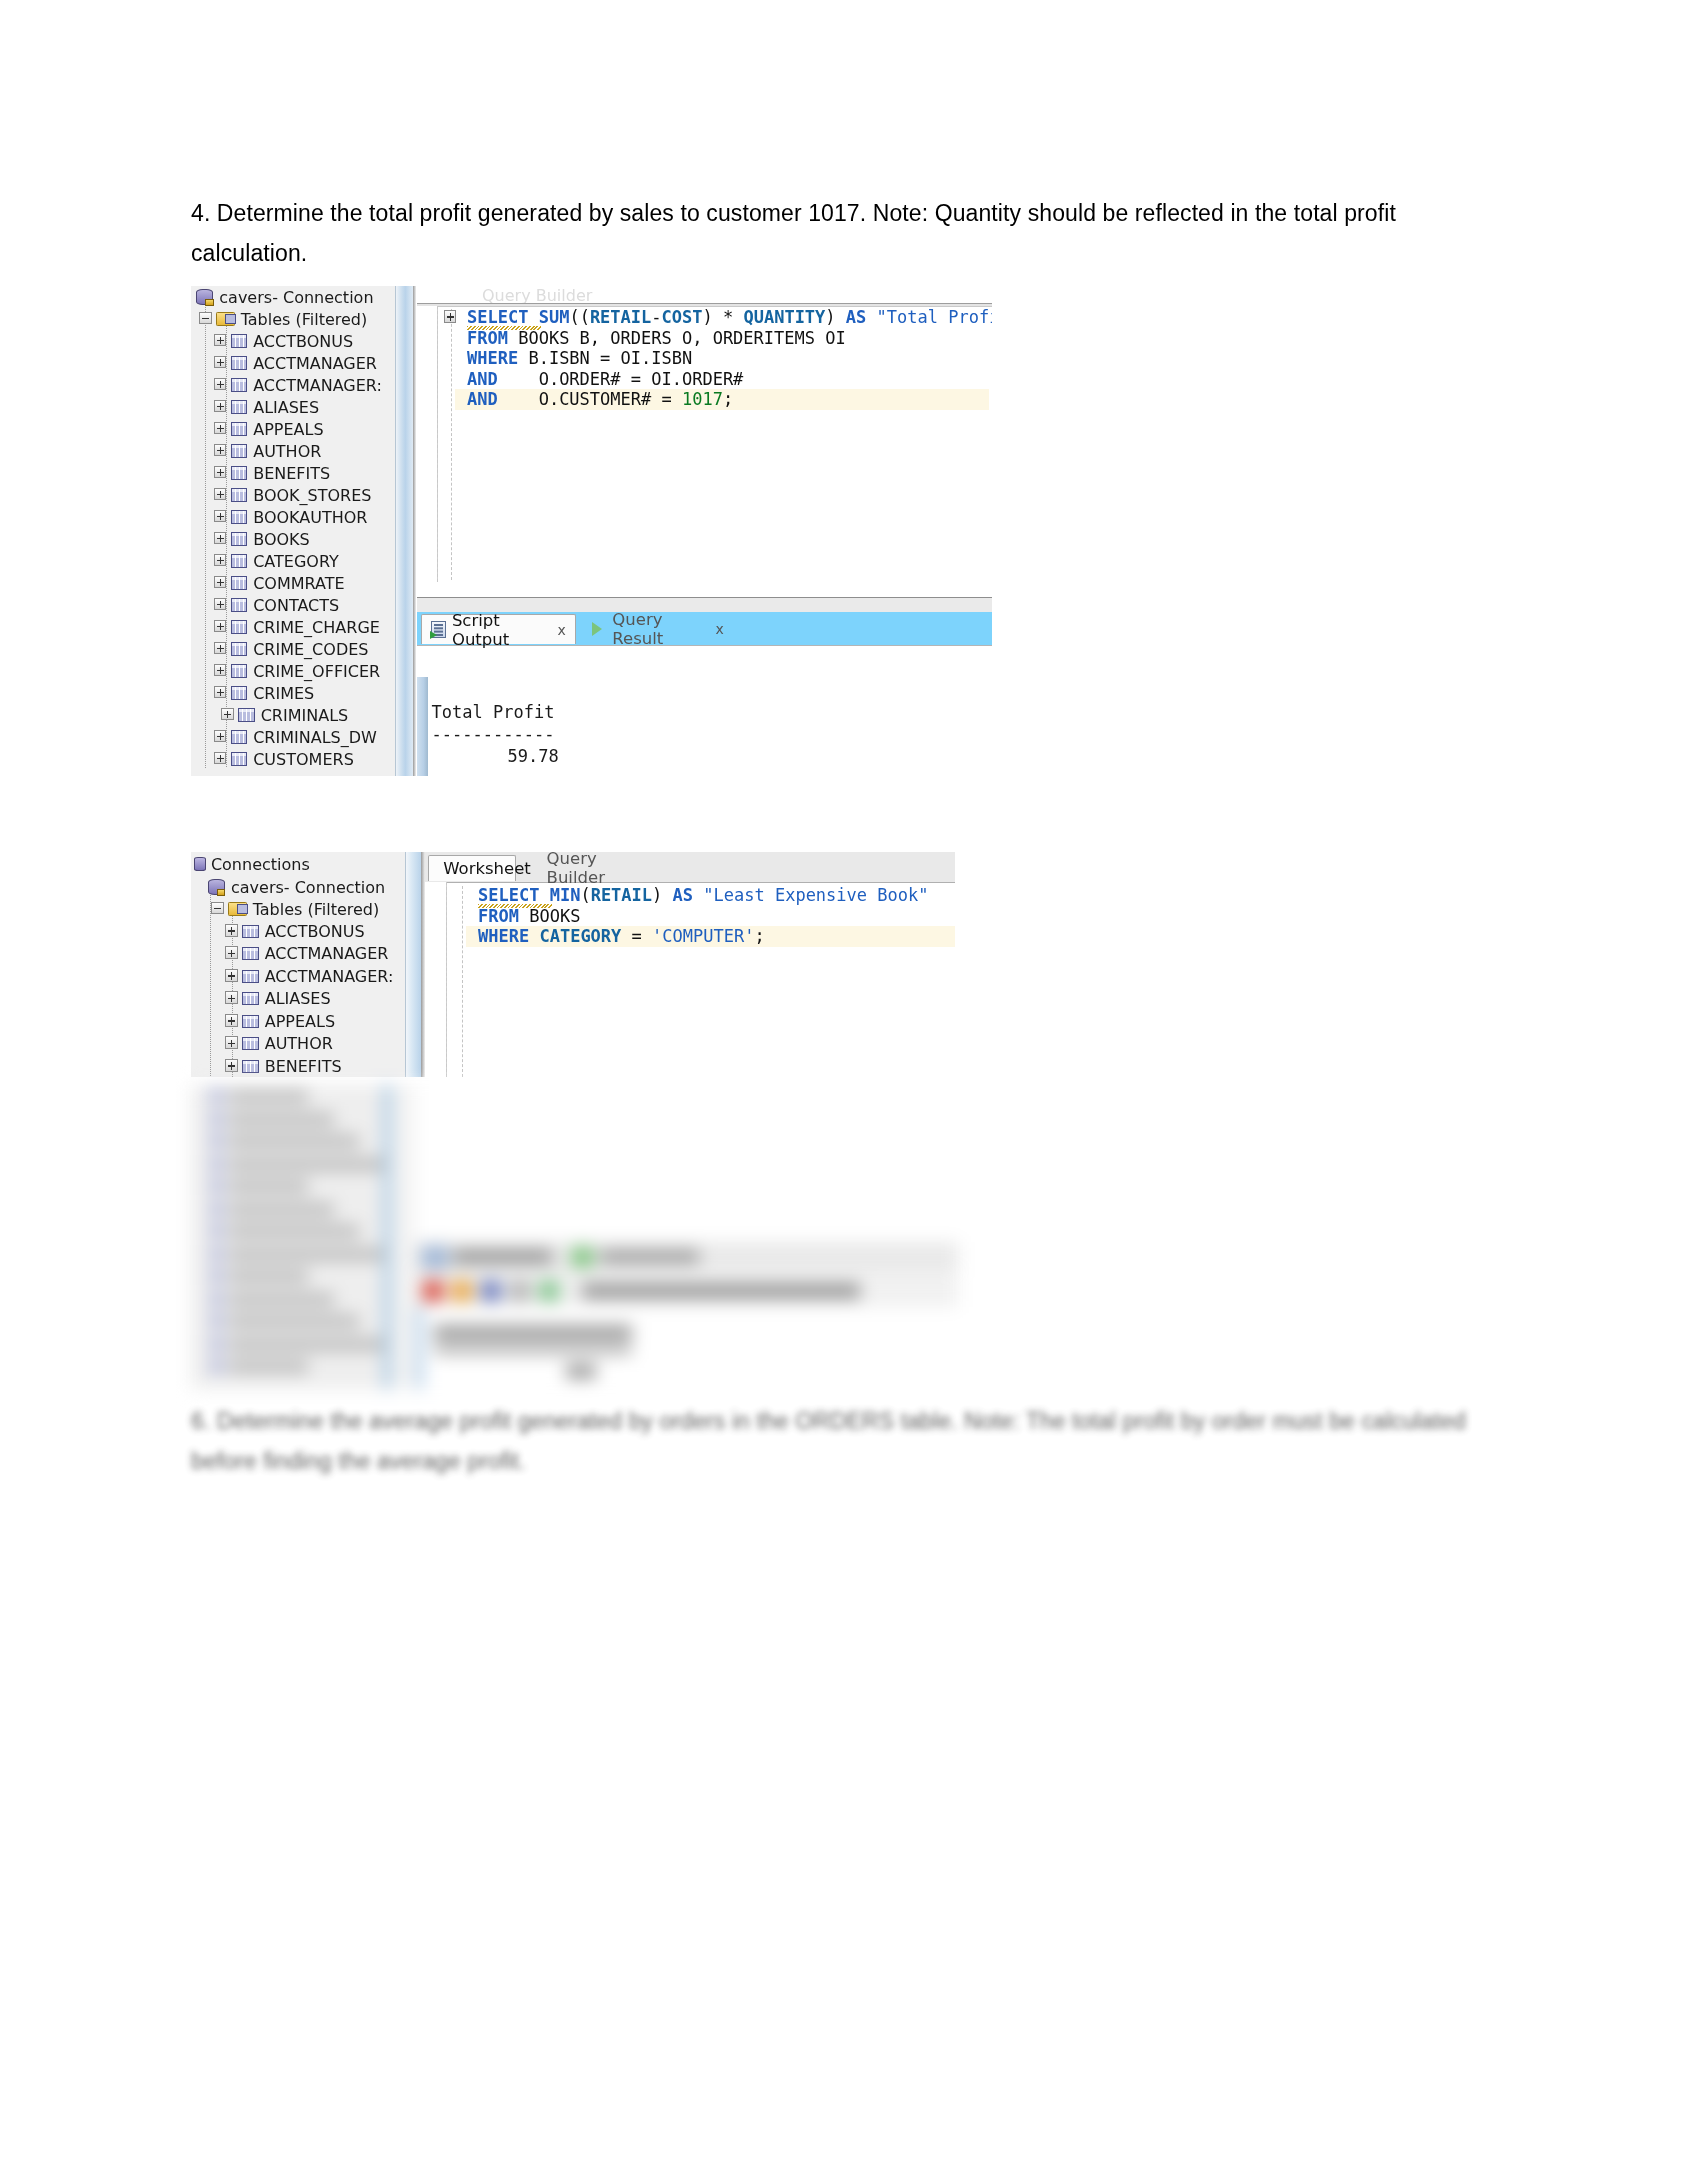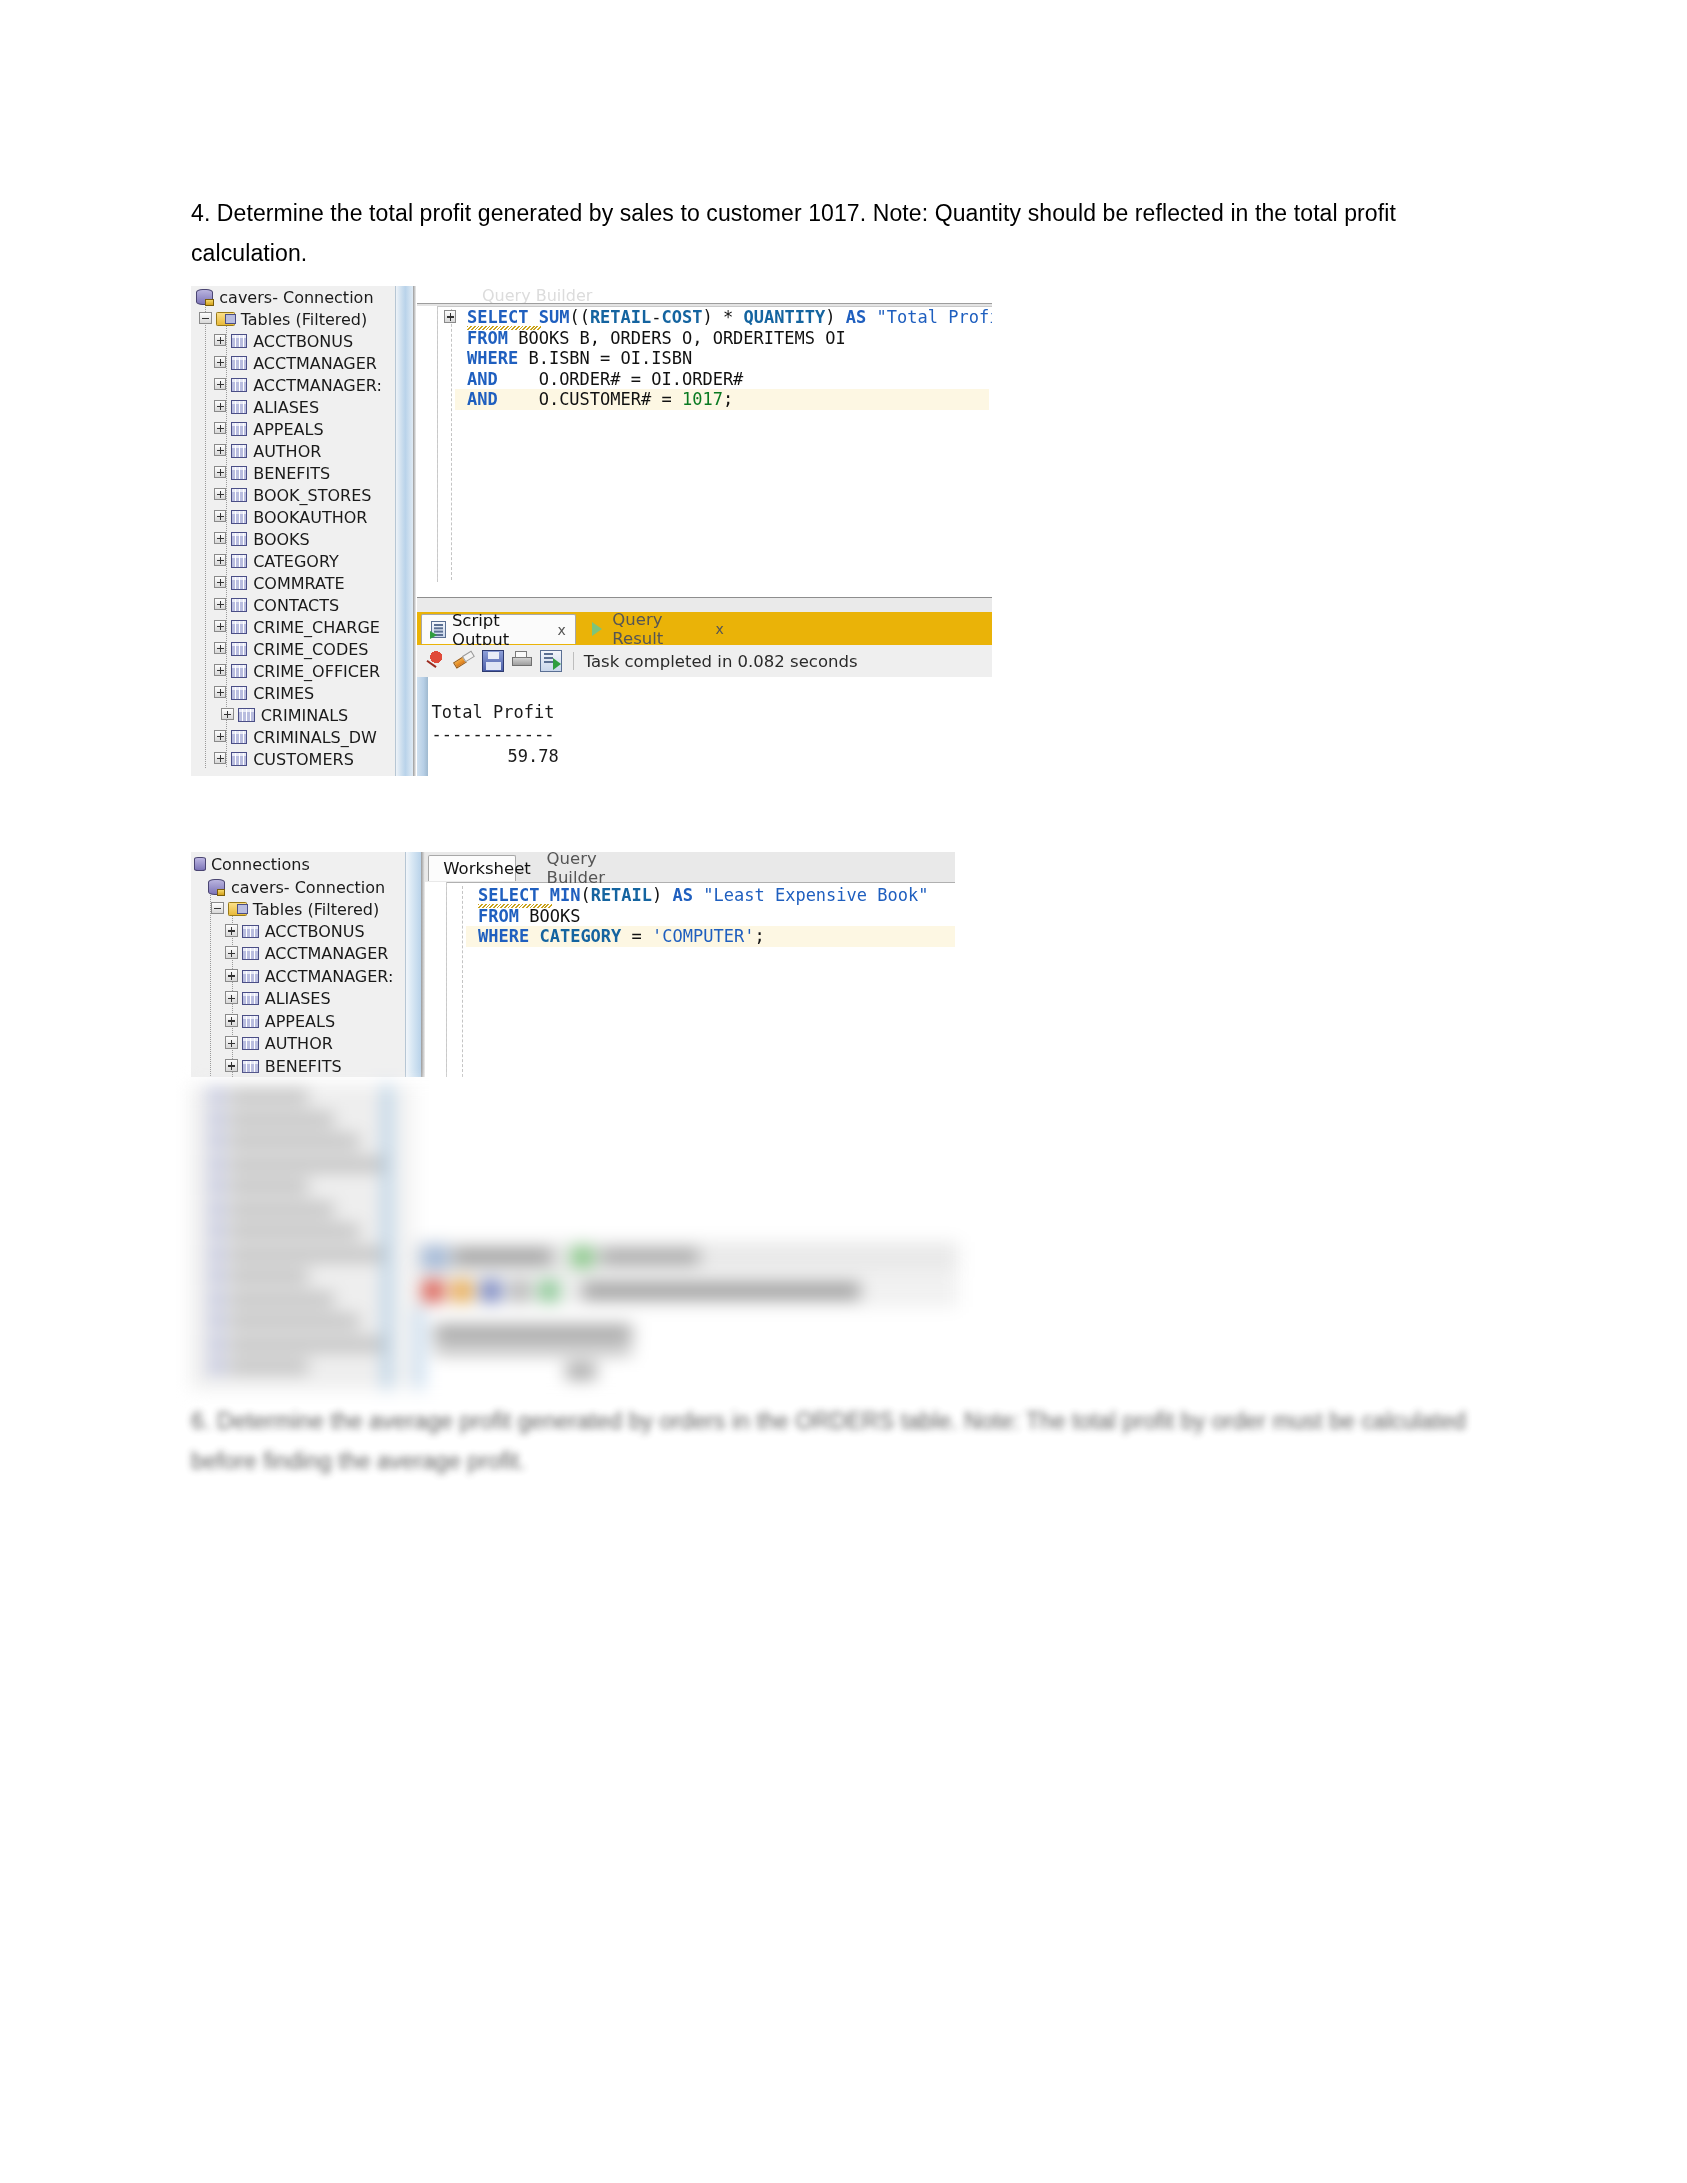--- a/index.html
+++ b/index.html
@@ -164,21 +164,21 @@
   .codeline-rail{
     position:absolute; left:22.5px; top:32px; bottom:4px;
     border-left:1.3px dashed #c4c4c4;
   }
   .vrule{
     position:absolute; top:29px; bottom:0;
     border-left:0.7px dashed #c8c8c8;
   }
   .outtabs{
     position:absolute; left:0; right:0; height:32px;
-    background:#eab308; border-bottom:0.7px solid #b5b5b5;
+    background:#7dd3fc; border-bottom:0.7px solid #b5b5b5;
   }
   .otab{
     position:absolute; top:2px; height:30px; display:flex; align-items:center;
     padding:0 9.3px; box-sizing:border-box;
     font-family:"DejaVu Sans", sans-serif; font-size:16.5px; color:#333;
   }
   .otab.active{ background:#fbfbfb;border:0.7px solid #a8a8a8;border-bottom:none;border-radius:2px 2px 0 0;color:#111;}
   .otab .x{ font-size:14px; color:#555; margin-left:8px;}
   .ic-script{
     width:14.6px;height:16.5px;margin-right:6px;flex:none;
@@ -442,29 +442,20 @@
           <span>Script Output</span>
           <span class="x">x</span>
         </div>
         <div class="otab" style="left:164px;width:152px;color:#555;">
           <span class="ic-play"></span>
           <span>Query Result</span>
           <span class="x">x</span>
         </div>
       </div>
 
-      <div class="outbar" style="top:33px;height:32px;">
-        <div class="obtn g-pin"></div>
-        <div class="obtn g-eraser"></div>
-        <div class="obtn g-save"></div>
-        <div class="obtn g-print"></div>
-        <div class="obtn g-runscript"></div>
-        <div class="sep-v"></div>
-        <div class="status-txt">Task completed in 0.082 seconds</div>
-      </div>
 
       <div style="position:absolute;left:0;top:65px;right:0;bottom:0;background:#fff;">
         <div class="leftrail"></div>
         <div style="position:absolute;left:14.6px;top:24px;font-family:'DejaVu Sans Mono',monospace;font-size:17px;line-height:22px;color:#1a1a1a;white-space:pre;"><span>Total Profit</span>
 <span>------------</span>
 <span style="display:inline-block;padding-left:76px;">59.78</span></div>
       </div>
     </div>
   </div>
 

